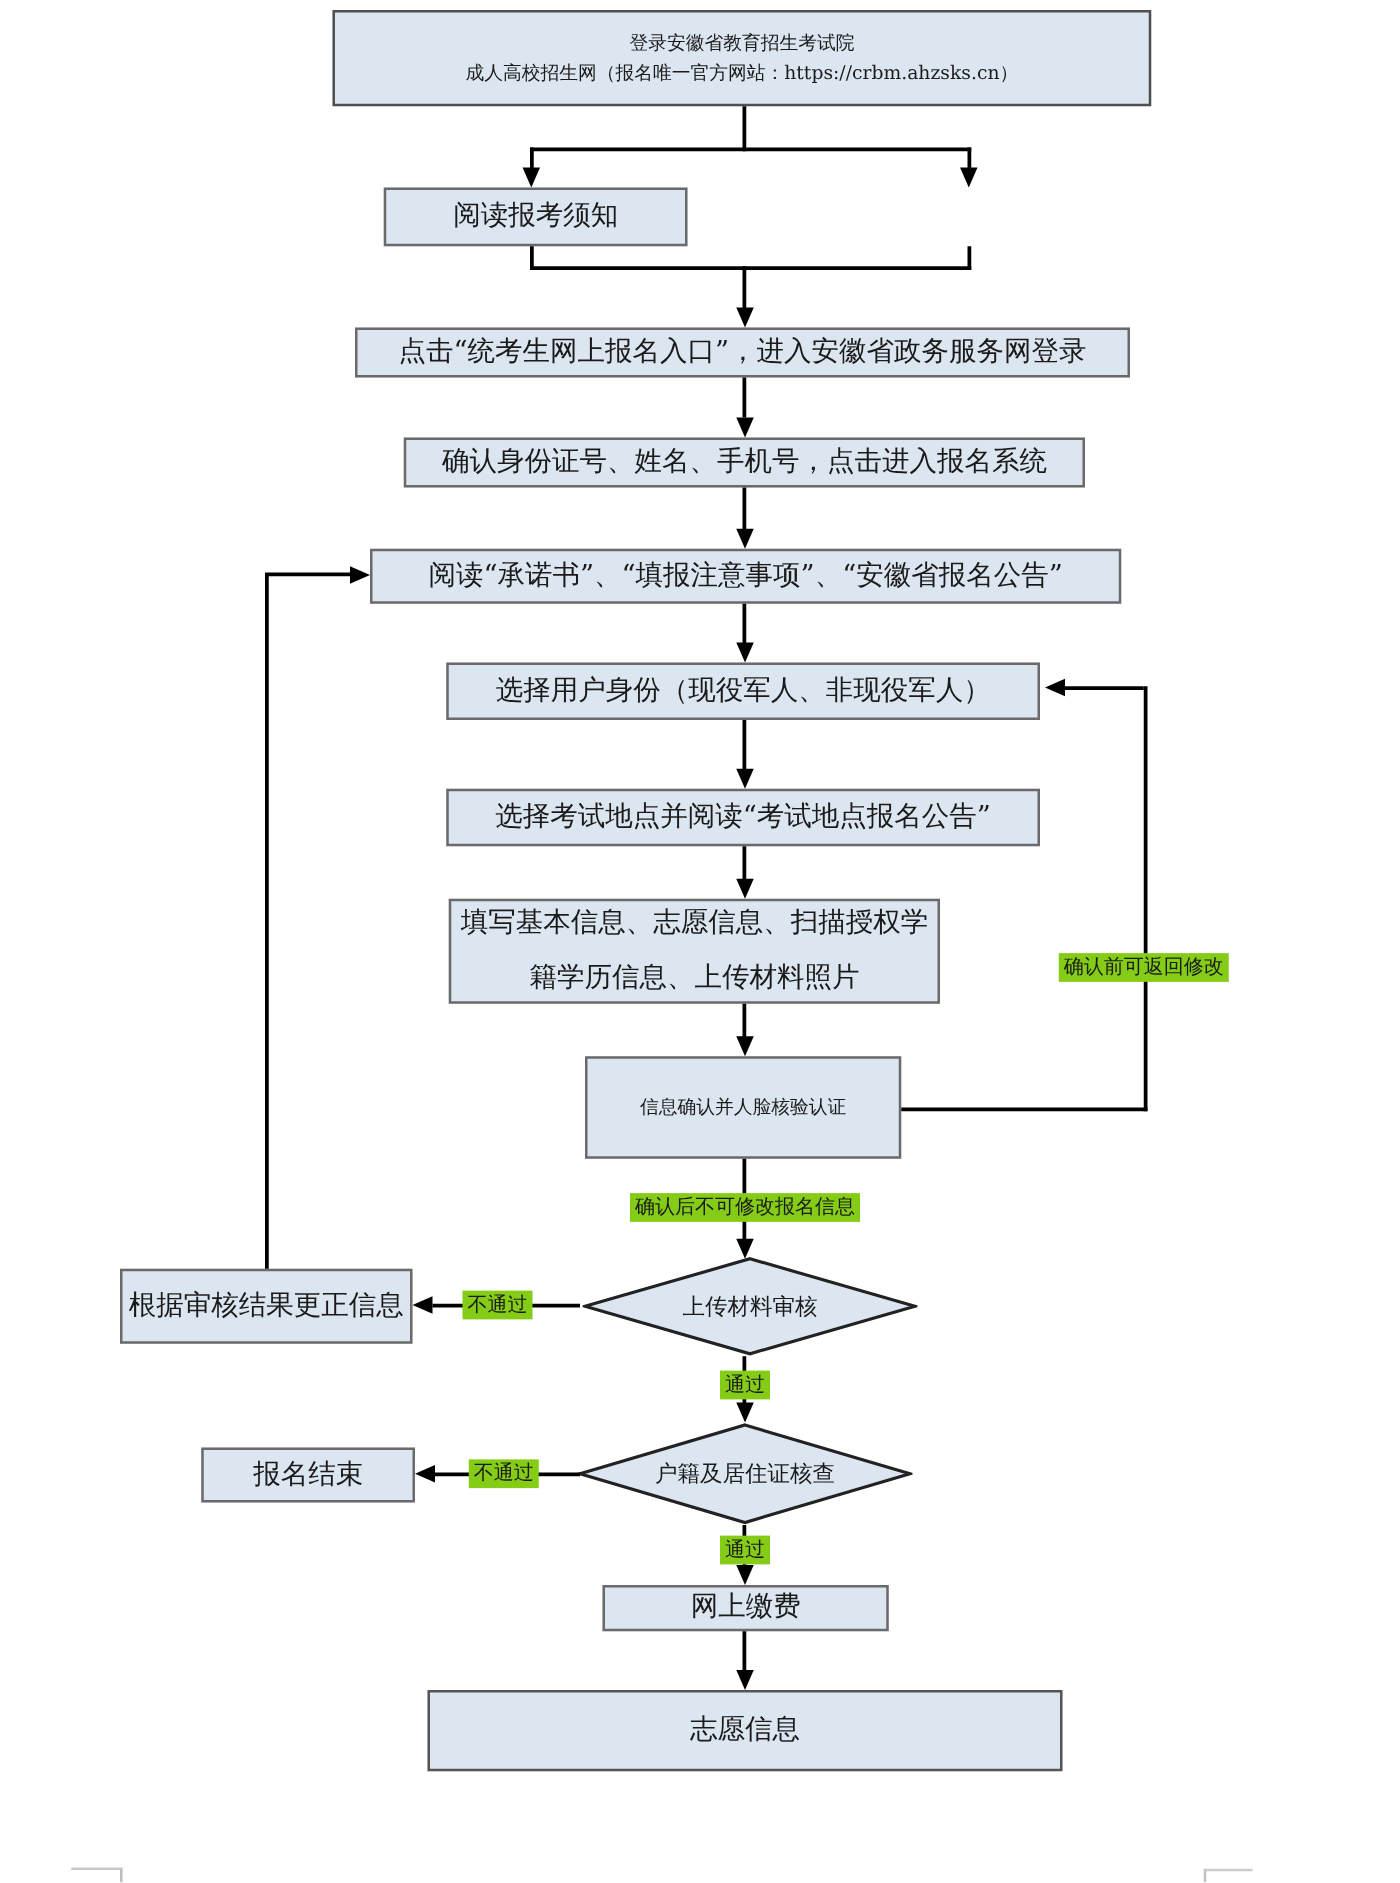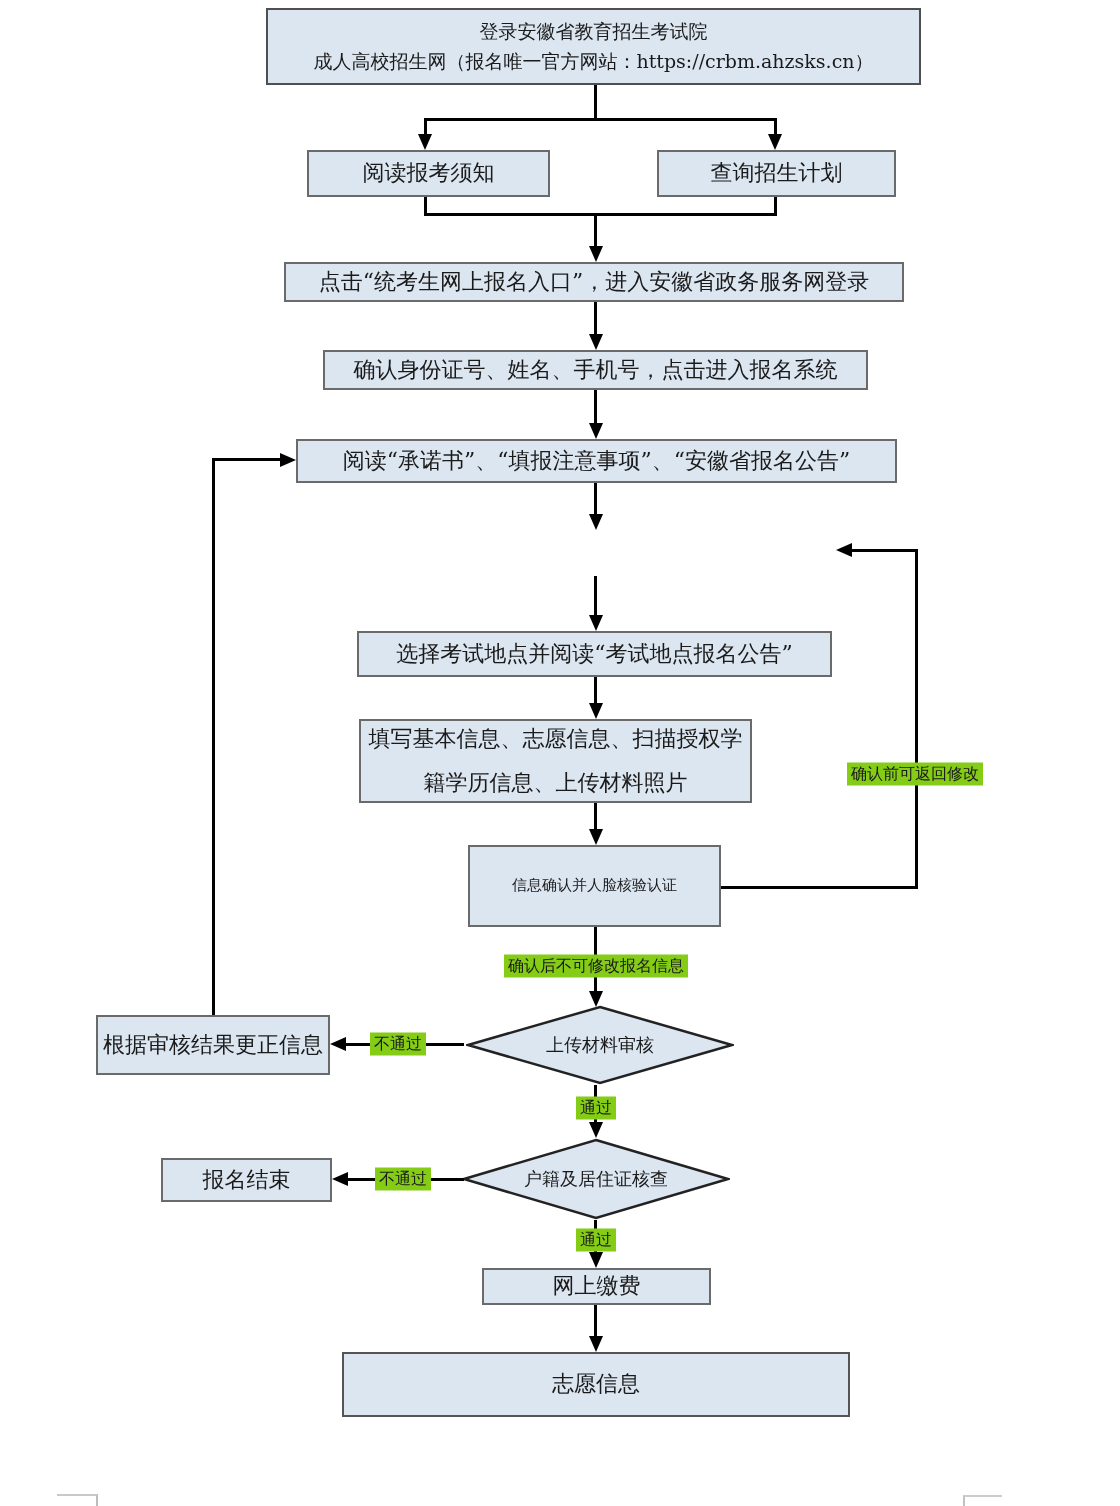--- a/index.html
+++ b/index.html
@@ -15,21 +15,21 @@
     position:absolute;
     background:var(--box_fill,#dce6f1);
     border:2px solid var(--box_border,#6a6a6a);
     box-sizing:border-box;
     display:flex;flex-direction:column;
     align-items:center;justify-content:center;
     text-align:center;
     font-size:22px;
     line-height:1.55;
   }
-  .box.big{font-size:19px;}
+  .box.big{font-size:15px;}
   .box .inner{display:block;}
   .vl,.hl{position:absolute;background:var(--line,#000);}
   .vl{width:3px;}
   .hl{height:3px;}
   .ah{position:absolute;width:0;height:0;}
   .ah-d{border-left:7px solid transparent;border-right:7px solid transparent;border-top:16px solid var(--line,#000);}
   .ah-l{border-top:7px solid transparent;border-bottom:7px solid transparent;border-right:16px solid var(--line,#000);}
   .ah-r{border-top:7px solid transparent;border-bottom:7px solid transparent;border-left:16px solid var(--line,#000);}
   .elabel{
     position:absolute;
@@ -53,28 +53,28 @@
 <body>
 
 <div class="canvas">
 
   <div class="box big" style="left:266px;top:8px;width:655px;height:77px;border-color:#4f4f4f;">
     <div class="inner">登录安徽省教育招生考试院</div>
     <div class="inner">成人高校招生网（报名唯一官方网站：https://crbm.ahzsks.cn）</div>
   </div>
 
   <div class="box" style="left:307px;top:150px;width:243px;height:47px;">阅读报考须知</div>
-  <div class="box" style="left:657px;top:150px;width:239px;height:47px;">查询招生计划</div>
 
   <div class="box" style="left:323px;top:350px;width:545px;height:40px;">确认身份证号、姓名、手机号，点击进入报名系统</div>
 
   <div class="box" style="left:284px;top:262px;width:620px;height:40px;">点击“统考生网上报名入口”，进入安徽省政务服务网登录</div>
 
   <div class="box" style="left:296px;top:439px;width:601px;height:44px;">阅读“承诺书”、“填报注意事项”、“安徽省报名公告”</div>
 
+  <div class="box" style="left:357px;top:530px;width:475px;height:46px;">选择用户身份（现役军人、非现役军人）</div>
 
   <div class="box" style="left:357px;top:631px;width:475px;height:46px;">选择考试地点并阅读“考试地点报名公告”</div>
 
   <div class="box" style="left:359px;top:719px;width:393px;height:84px;line-height:2.0;">
     <div class="inner" style="max-width:392px;">填写基本信息、志愿信息、扫描授权学籍学历信息、上传材料照片</div>
   </div>
 
   <div class="box" style="left:468px;top:845px;width:253px;height:82px;font-size:15px;">信息确认并人脸核验认证</div>
 
   <div class="box" style="left:96px;top:1015px;width:234px;height:60px;">根据审核结果更正信息</div>

